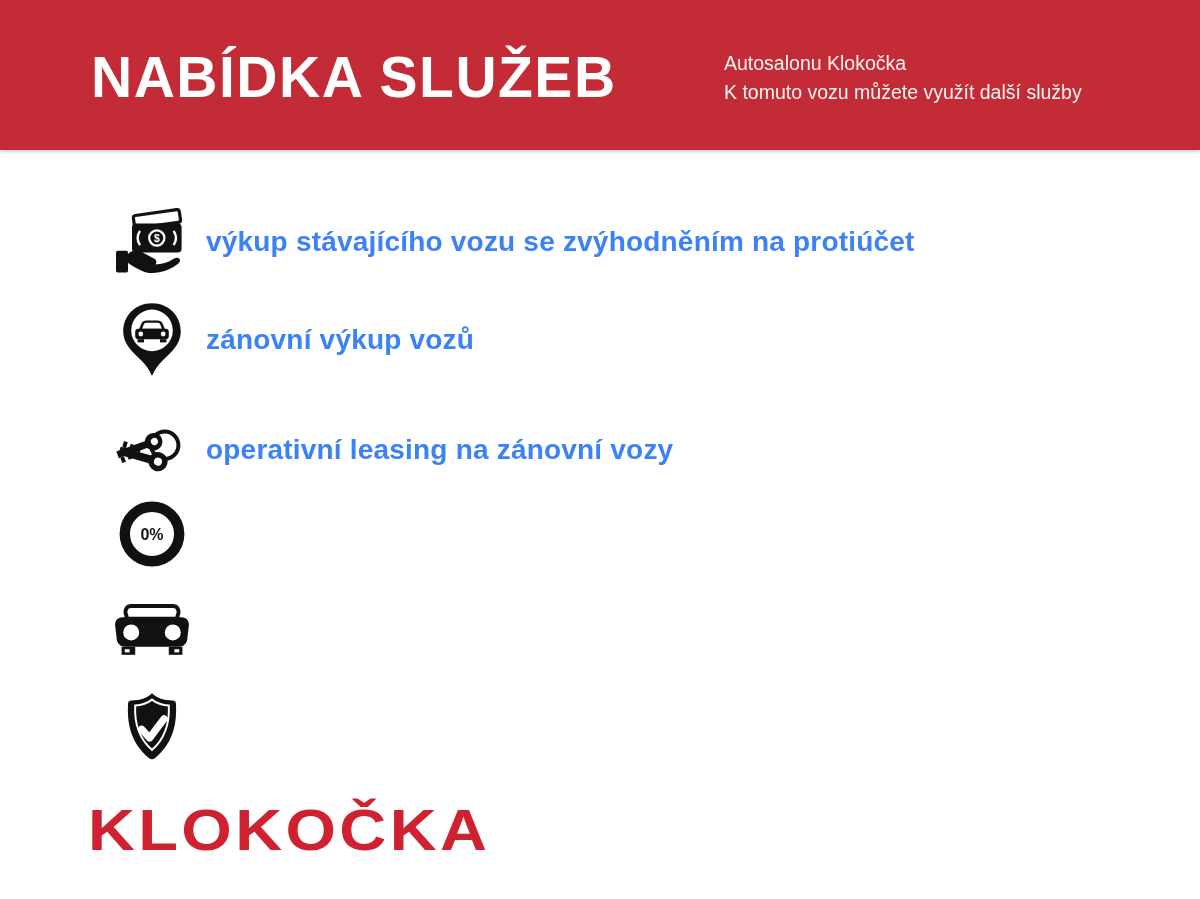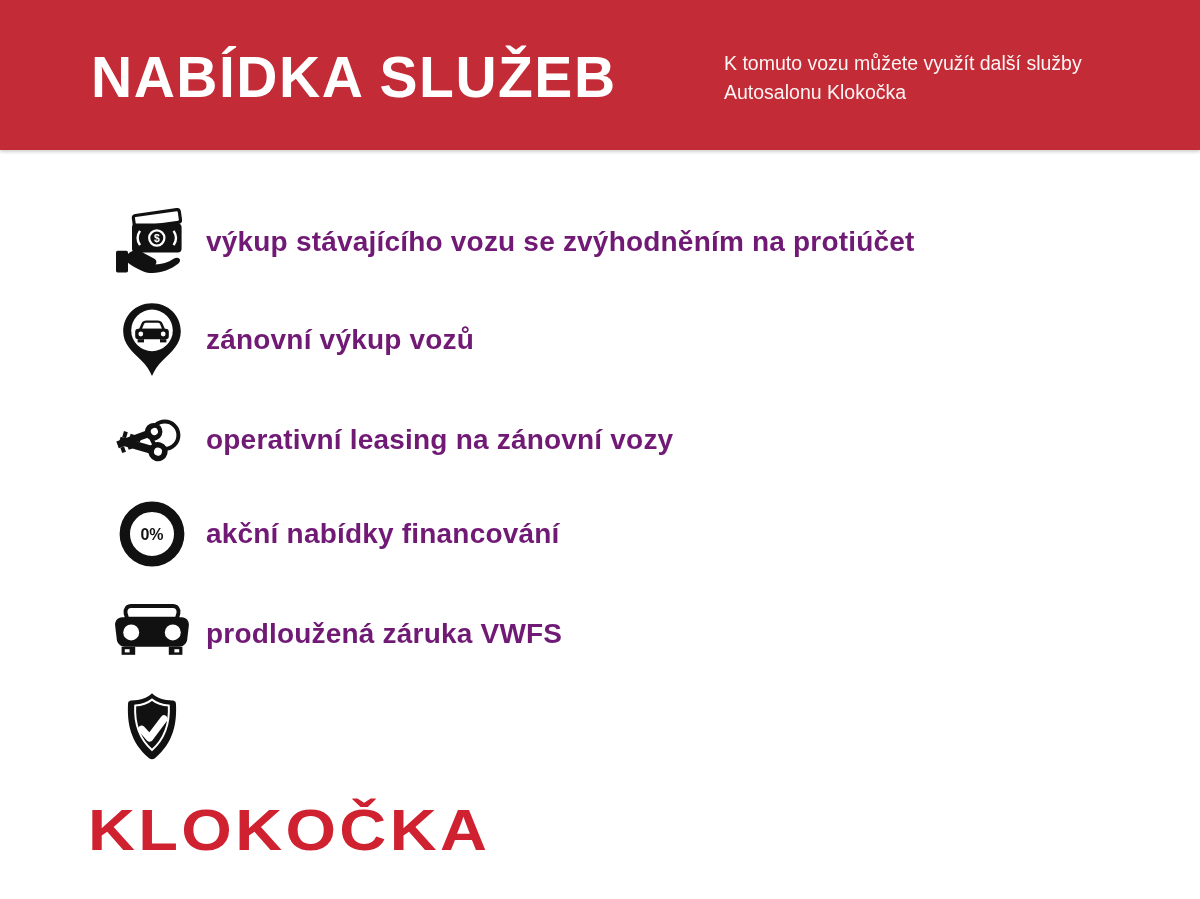--- a/index.html
+++ b/index.html
@@ -25,41 +25,41 @@
   
   .service-row{
     position:absolute;left:112px;height:84px;
     display:flex;align-items:center;
   }
   .service-row .icon{
     width:80px;height:84px;flex:0 0 80px;display:block;
   }
   .service-row .icon svg{width:100%;height:100%;display:block;}
   .service-row .label{
-    margin-left:14px;font-size:28px;font-weight:700;color:#701a75;
+    margin-left:14px;font-size:28px;font-weight:700;color:#3b82f6;
     white-space:nowrap;letter-spacing:0.2px;
   }
-  .r1{top:200px}.r2{top:298px}.r3{top:398px}.r4{top:492px}.r5{top:592px}.r6{top:688px}
+  .r1{top:200px}.r2{top:298px}.r3{top:408px}.r4{top:492px}.r5{top:592px}.r6{top:688px}
   
   .logo{
     position:absolute;left:88px;top:796px;
     font-size:58px;font-weight:700;letter-spacing:3px;color:#cf2130;
     transform:scaleX(1.12);transform-origin:left center;white-space:nowrap;
   }
 </style>
 </head>
 <body>
 
 <div class="page">
 
   <header class="banner">
     <h1>NABÍDKA SLUŽEB</h1>
     <div class="subtitle">
+      <div>Autosalonu Klokočka</div>
       <div>K tomuto vozu můžete využít další služby</div>
-      <div>Autosalonu Klokočka</div>
     </div>
   </header>
 
   <main>
 
     <div class="service-row r1">
       <span class="icon">
         <svg viewBox="0 0 100 100">
           <g transform="rotate(-14 57 22)">
               <rect x="30" y="16" width="54" height="12" rx="2" fill="#fff" stroke="#111" stroke-width="3.5"></rect>
@@ -121,37 +121,35 @@
       <span class="label">operativní leasing na zánovní vozy</span>
     </div>
 
     <div class="service-row r4">
       <span class="icon">
         <svg viewBox="0 0 100 100">
           <circle cx="50" cy="50" r="34" fill="none" stroke="#111" stroke-width="13"></circle>
           <text x="50" y="57" font-size="20" font-weight="bold" fill="#111" text-anchor="middle">0%</text>
         </svg>
       </span>
-      <span class="label">akční nabídky financování</span>
     </div>
 
     <div class="service-row r5">
       <span class="icon">
         <svg viewBox="0 0 100 100">
           <path d="M24 15 L76 15 C81 15 84 19 83 24 L81 31 L19 31 L17 24 C16 19 19 15 24 15 Z" fill="#fff" stroke="#111" stroke-width="5" stroke-linejoin="round"></path>
           <path d="M13 29 L87 29 C93 29 97 34 96 40 L94 57 C93.5 62 89 66 84 66 L16 66 C11 66 6.5 62 6 57 L4 40 C3 34 7 29 13 29 Z" fill="#111"></path>
           <circle cx="24" cy="48" r="10" fill="#fff"></circle>
           <circle cx="76" cy="48" r="10" fill="#fff"></circle>
           <rect x="12" y="66" width="17" height="10" fill="#111"></rect>
           <rect x="71" y="66" width="17" height="10" fill="#111"></rect>
           <rect x="16" y="69" width="6" height="4" fill="#fff"></rect>
           <rect x="78" y="69" width="6" height="4" fill="#fff"></rect>
         </svg>
       </span>
-      <span class="label">prodloužená záruka VWFS</span>
     </div>
 
     <div class="service-row r6">
       <span class="icon">
         <svg viewBox="0 0 100 100">
           <path d="M50 4 C44 10 34 13 25 13 C21 13 20 15 20 18 C19 42 23 65 46 85 C48.5 87 51.5 87 54 85 C77 65 81 42 80 18 C80 15 79 13 75 13 C66 13 56 10 50 4 Z" fill="#111"></path>
           <path d="M50 12 C45 16 37 19 29 19.5 C28 38 31 58 50 75 C69 58 72 38 71 19.5 C63 19 55 16 50 12 Z" fill="none" stroke="#fff" stroke-width="2.5"></path>
           <path d="M37 49 L47 60 L65 36" fill="none" stroke="#fff" stroke-width="9" stroke-linecap="round" stroke-linejoin="round"></path>
         </svg>
       </span>

